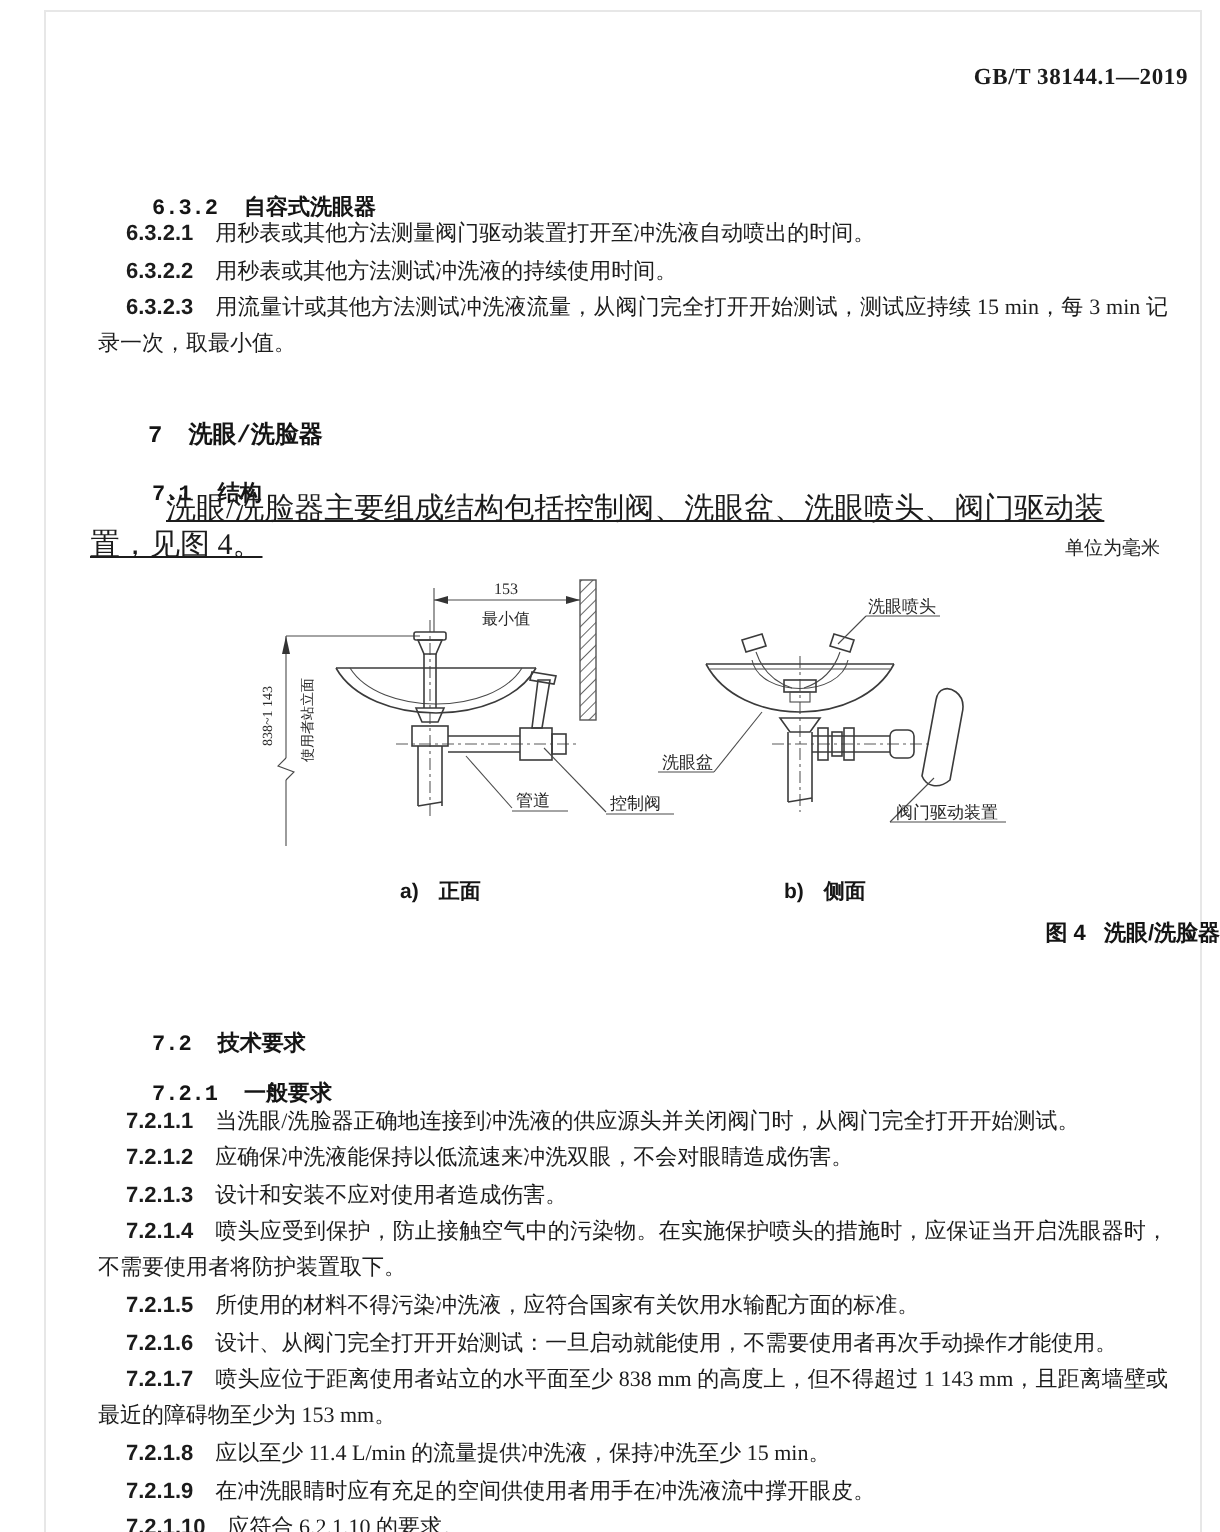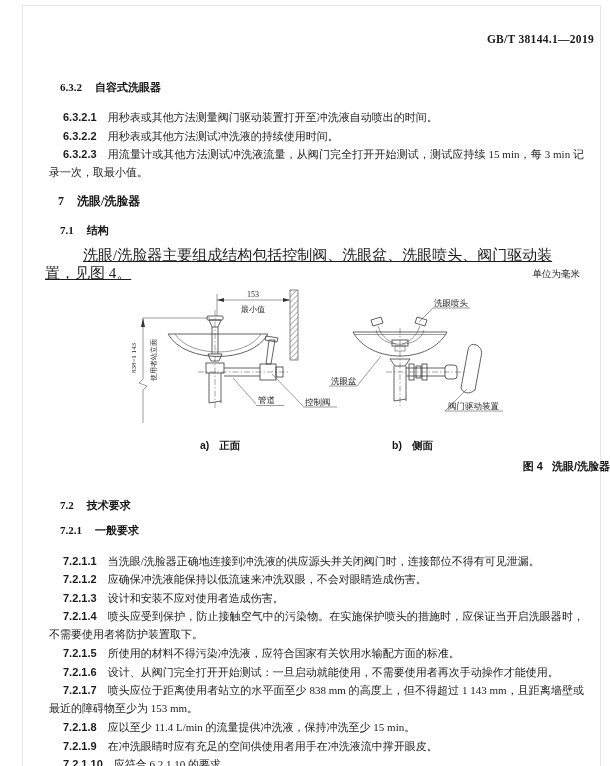--- a/index.html
+++ b/index.html
@@ -11,21 +11,21 @@
   #border-left{left:22px;top:5px;width:1px;height:761px;}
   #border-top{left:22px;top:5px;width:578px;height:1px;}
   #border-right{left:600px;top:5px;width:1px;height:761px;}
 
   .doc-number{
     position:absolute;top:33px;right:16px;font-weight:bold;font-size:11.5px;
     letter-spacing:.3px;color:#1b1b1b;
   }
   .h{
     position:absolute;left:59px;font-weight:bold;font-size:11px;color:#151515;
-    font-family:Liberation Serif, serif;white-space:nowrap;margin:1px;
+    font-family:Liberation Mono, monospace;white-space:nowrap;margin:17px;
   }
   .h .num{margin-right:13px;}
   #h7{font-size:12px;left:57px;}
 
   .clause{
     position:absolute;left:45px;width:535px;margin:4px;
     font-size:11px;line-height:18.4px;text-align:justify;text-indent:14px;color:#1c1c1c;
   }
   .clause .num{
     font-family:"Liberation Sans", sans-serif;font-weight:bold;margin-right:11px;white-space:nowrap;
@@ -231,21 +231,21 @@
 </p>
 
 <p class="h" style="top:497px">
   <span class="num">7.2</span><span>技术要求</span>
 </p>
 <p class="h" style="top:522px">
   <span class="num">7.2.1</span><span>一般要求</span>
 </p>
 
 <p class="clause" style="top:547.5px">
-  <span class="num">7.2.1.1</span><span>当洗眼/洗脸器正确地连接到冲洗液的供应源头并关闭阀门时，连接部位不得有可见泄漏。</span>
+  <span class="num">7.2.1.1</span><span>当洗眼/洗脸器正确地连接到冲洗液的供应源头并关闭阀门时，从阀门完全打开开始测试。</span>
 </p>
 <p class="clause" style="top:566px">
   <span class="num">7.2.1.2</span><span>应确保冲洗液能保持以低流速来冲洗双眼，不会对眼睛造成伤害。</span>
 </p>
 <p class="clause" style="top:584.5px">
   <span class="num">7.2.1.3</span><span>设计和安装不应对使用者造成伤害。</span>
 </p>
 <p class="clause" style="top:603px">
   <span class="num">7.2.1.4</span><span>喷头应受到保护，防止接触空气中的污染物。在实施保护喷头的措施时，应保证当开启洗眼器时，不需要使用者将防护装置取下。</span>
 </p>

